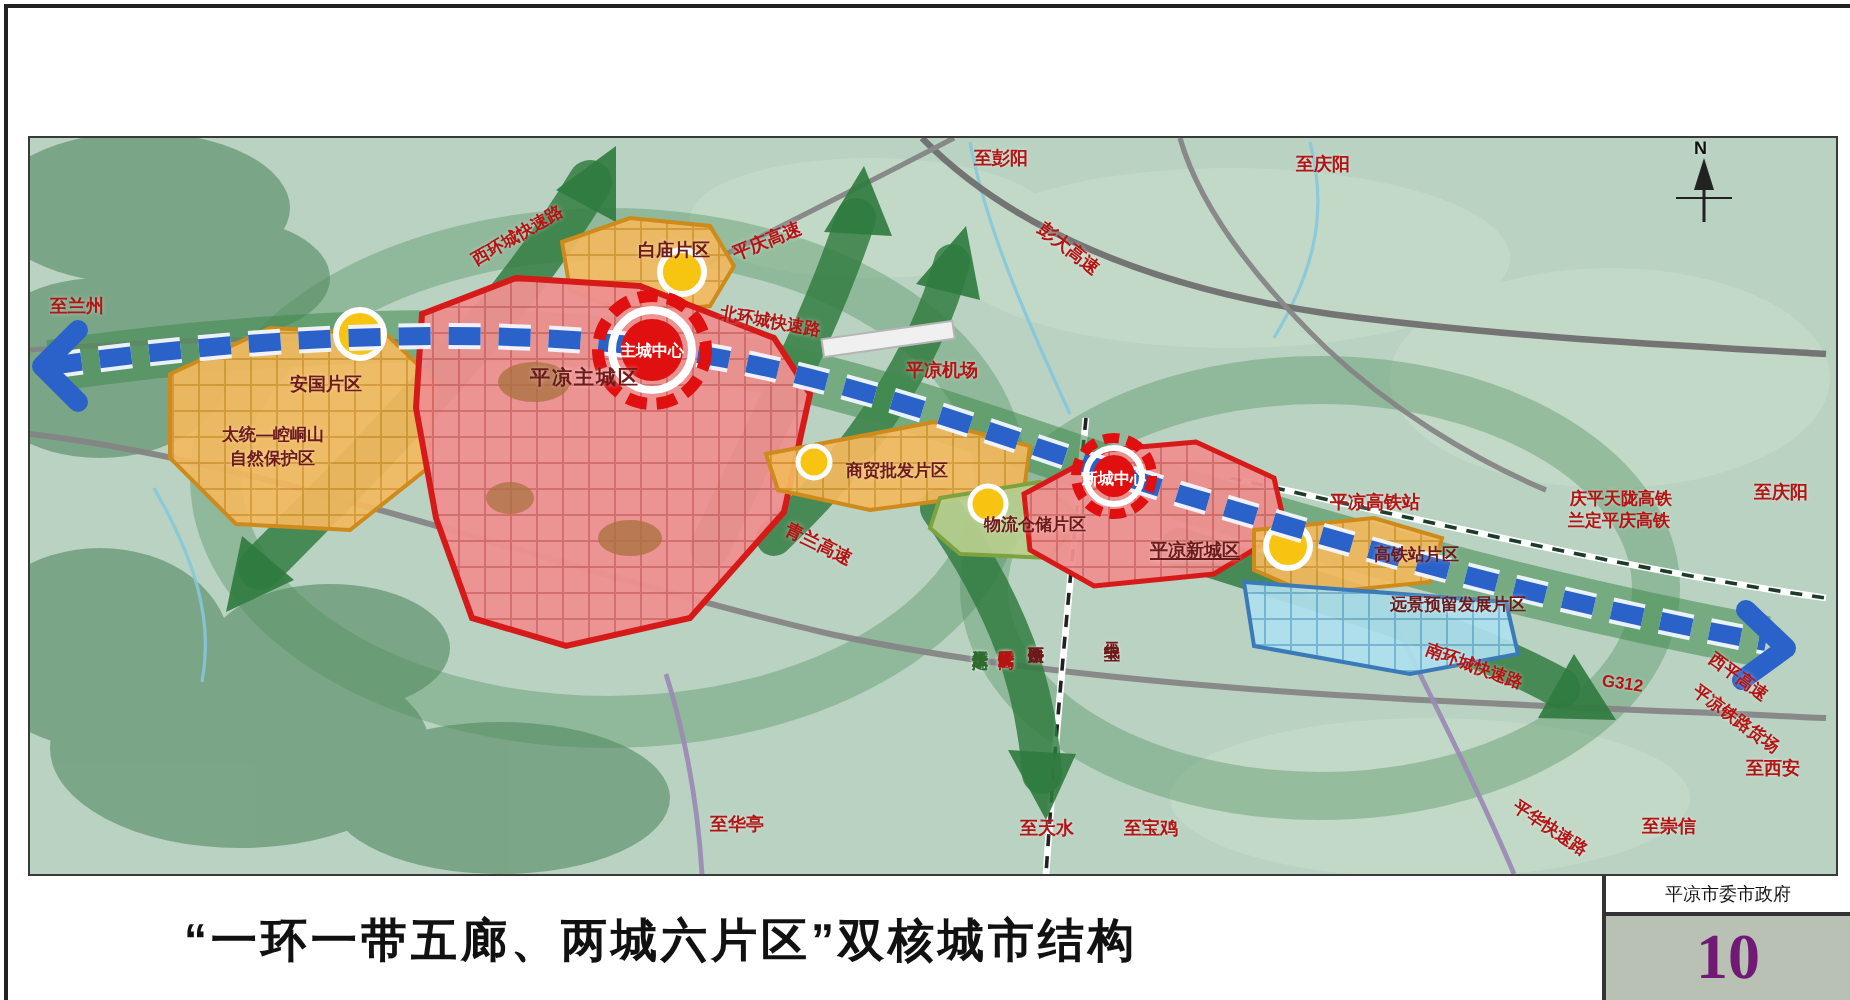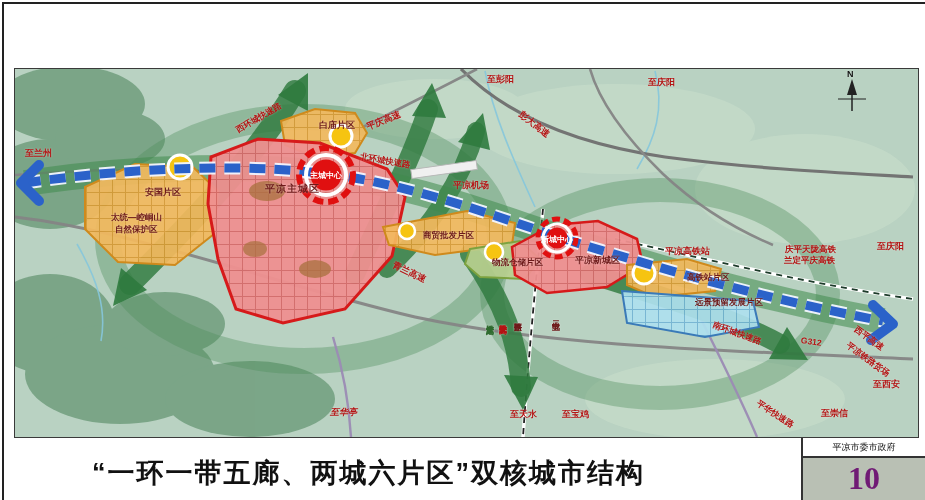--- a/index.html
+++ b/index.html
@@ -23,21 +23,21 @@
   .mlabel.dark{color:#6e1a1a;}
   .mlabel.white{color:#fff;text-shadow:none;}
   .mlabel.green{color:#2f6b2f;}
   .mlabel.black{color:#111;}
   .mlabel.sm{font-size:8.5px;}
   .mlabel.xs{font-size:8px;}
   .mlabel.lg{font-size:10px;letter-spacing:1px;}
   .mlabel.vert{writing-mode:vertical-rl;transform-origin:center top;}
   
   .footer{position:absolute;left:0;bottom:0;width:100%;height:62px;background:#fff;}
-  .caption{position:absolute;left:88px;top:17px;font-size:27px;font-weight:bold;color:#111;letter-spacing:2px;}
+  .caption{position:absolute;left:88px;top:17px;font-size:23px;font-weight:bold;color:#111;letter-spacing:2px;}
   .foot-right{position:absolute;right:0;top:0;width:122px;height:62px;border-left:2px solid #333;}
   .org{display:block;height:18px;line-height:18px;text-align:center;font-size:9px;color:#111;
        border-bottom:2px solid #333;background:#fff;font-family:Liberation Serif, serif;}
   .pageno{display:block;height:42px;line-height:40px;text-align:center;background:#b9c0b4;
           font-size:32px;font-weight:bold;color:#701a75;font-family:"Liberation Serif","DejaVu Serif",serif;}
 </style>
 </head>
 <body>
 
 <div class="slide">
@@ -197,35 +197,35 @@
     <span class="mlabel white xs" style="left:295px;top:101px;">主城中心</span>
     <span class="mlabel dark lg" style="left:250px;top:113px;">平凉主城区</span>
     <span class="mlabel dark" style="left:130px;top:117px;">安国片区</span>
     <span class="mlabel dark sm" style="left:96px;top:143px;">太统—崆峒山</span>
     <span class="mlabel dark sm" style="left:100px;top:155px;">自然保护区</span>
     <span class="mlabel" style="left:438px;top:110px;">平凉机场</span>
     <span class="mlabel dark sm" style="left:408px;top:161px;">商贸批发片区</span>
     <span class="mlabel" style="left:378px;top:189px;transform:rotate(26deg);">青兰高速</span>
     <span class="mlabel dark sm" style="left:477px;top:188px;">物流仓储片区</span>
     <span class="mlabel white xs" style="left:526px;top:165px;">新城中心</span>
-    <span class="mlabel dark" style="left:560px;top:185px;">平凉新城区</span>
+    <span class="mlabel dark" style="left:560px;top:200px;text-decoration:underline;">平凉新城区</span>
     <span class="mlabel" style="left:650px;top:176px;">平凉高铁站</span>
     <span class="mlabel dark sm" style="left:672px;top:203px;">高铁站片区</span>
     <span class="mlabel dark sm" style="left:680px;top:228px;">远景预留发展片区</span>
     <span class="mlabel sm" style="left:770px;top:175px;">庆平天陇高铁</span>
     <span class="mlabel sm" style="left:769px;top:186px;">兰定平庆高铁</span>
     <span class="mlabel" style="left:862px;top:171px;">至庆阳</span>
     <span class="mlabel sm" style="left:698px;top:250px;transform:rotate(20deg);">南环城快速路</span>
     <span class="mlabel sm" style="left:786px;top:266px;transform:rotate(8deg);">G312</span>
     <span class="mlabel sm" style="left:840px;top:254px;transform:rotate(36deg);">西平高速</span>
     <span class="mlabel sm" style="left:832px;top:270px;transform:rotate(36deg);">平凉铁路货场</span>
     <span class="mlabel" style="left:858px;top:309px;">至西安</span>
     <span class="mlabel" style="left:806px;top:338px;">至崇信</span>
     <span class="mlabel sm" style="left:742px;top:328px;transform:rotate(33deg);">平华快速路</span>
-    <span class="mlabel" style="left:315px;top:337px;font-style:italic;">至华亭</span>
+    <span class="mlabel" style="left:340px;top:337px;">至华亭</span>
     <span class="mlabel" style="left:495px;top:339px;">至天水</span>
     <span class="mlabel" style="left:547px;top:339px;">至宝鸡</span>
     <span class="mlabel vert green xs" style="left:468px;top:250px;">兰定平庆高铁</span>
     <span class="mlabel vert xs" style="left:481px;top:250px;">庆平天陇高铁</span>
     <span class="mlabel vert dark xs" style="left:496px;top:248px;">西平铁路</span>
     <span class="mlabel vert dark xs" style="left:534px;top:246px;">宝中二线</span>
   </div>
 
   <div class="footer">
     <div class="caption">“一环一带五廊、两城六片区”双核城市结构</div>

